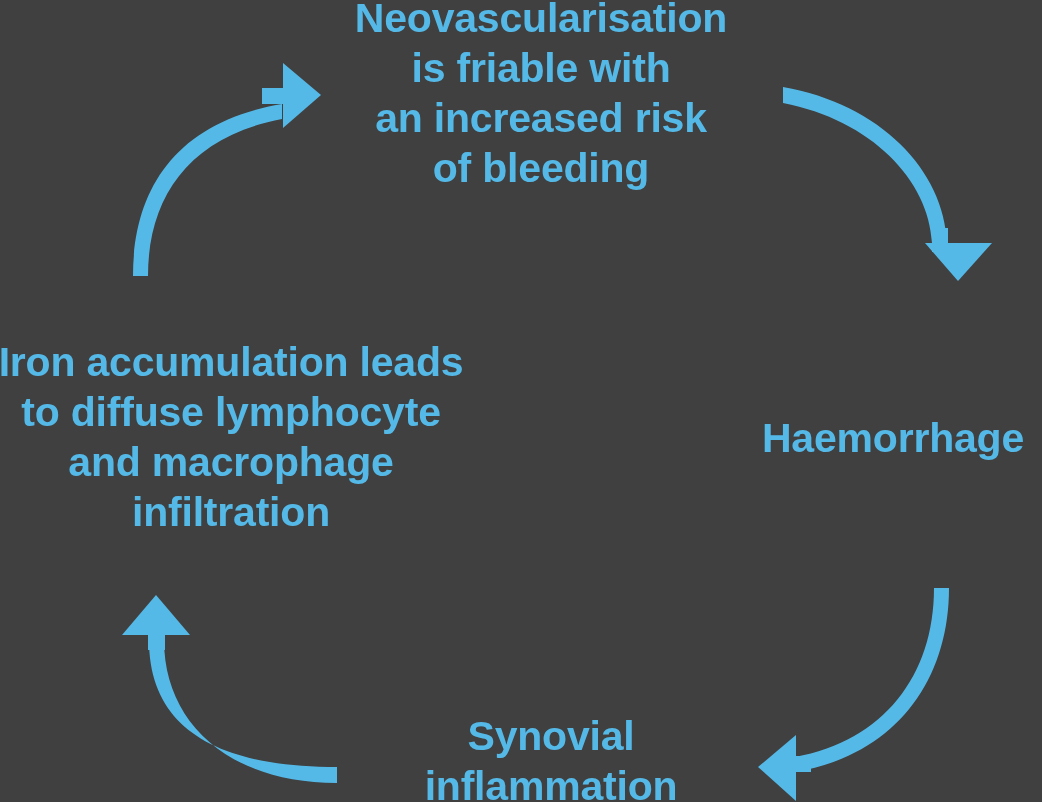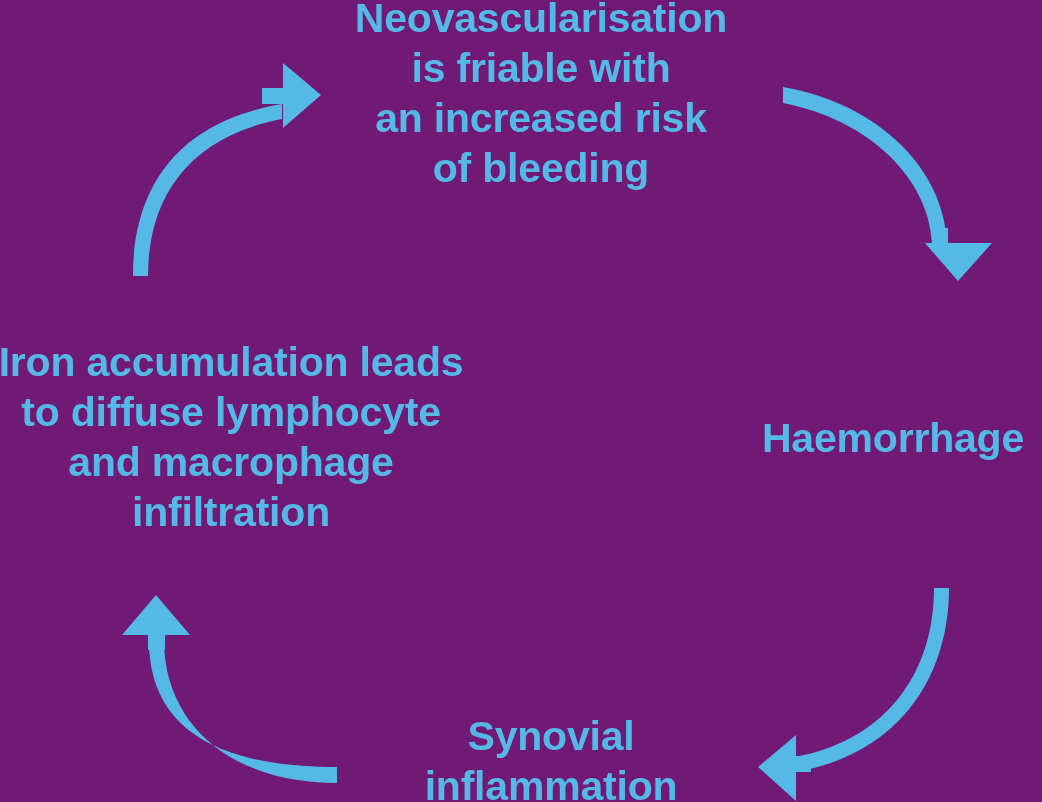--- a/index.html
+++ b/index.html
@@ -70,21 +70,21 @@
     left: -12px;
     top: 337px;
     width: 486px;
     font-size: 41px;
     line-height: 50px;
   }
 </style>
 </head>
 <body>
 
-<div id="canvas" style="background: #701a75;">
+<div id="canvas" style="background: #404040;">
 
   <svg id="arrow-layer" viewBox="0 0 1042 802" width="1042" height="802" aria-hidden="true">
 
     <g>
       <path d="M 133 276
                C 133 190, 175 122, 282 104
                L 282 119
                C 188 137, 148 198, 148 276
                Z" fill="#55b9e8"></path>
       <path d="M 283 63 L 321 95 L 283 128 Z" fill="#55b9e8"></path>

